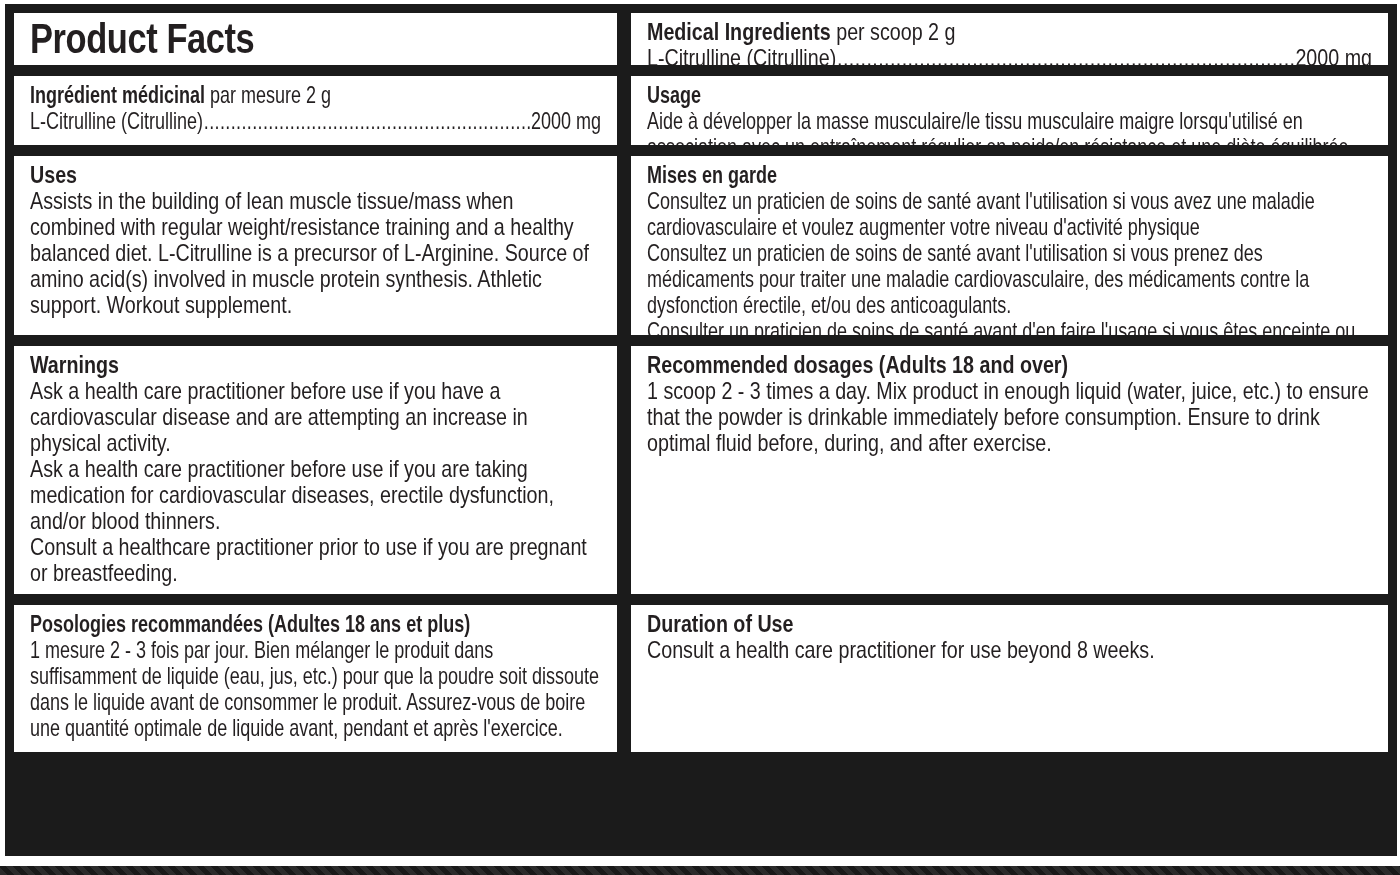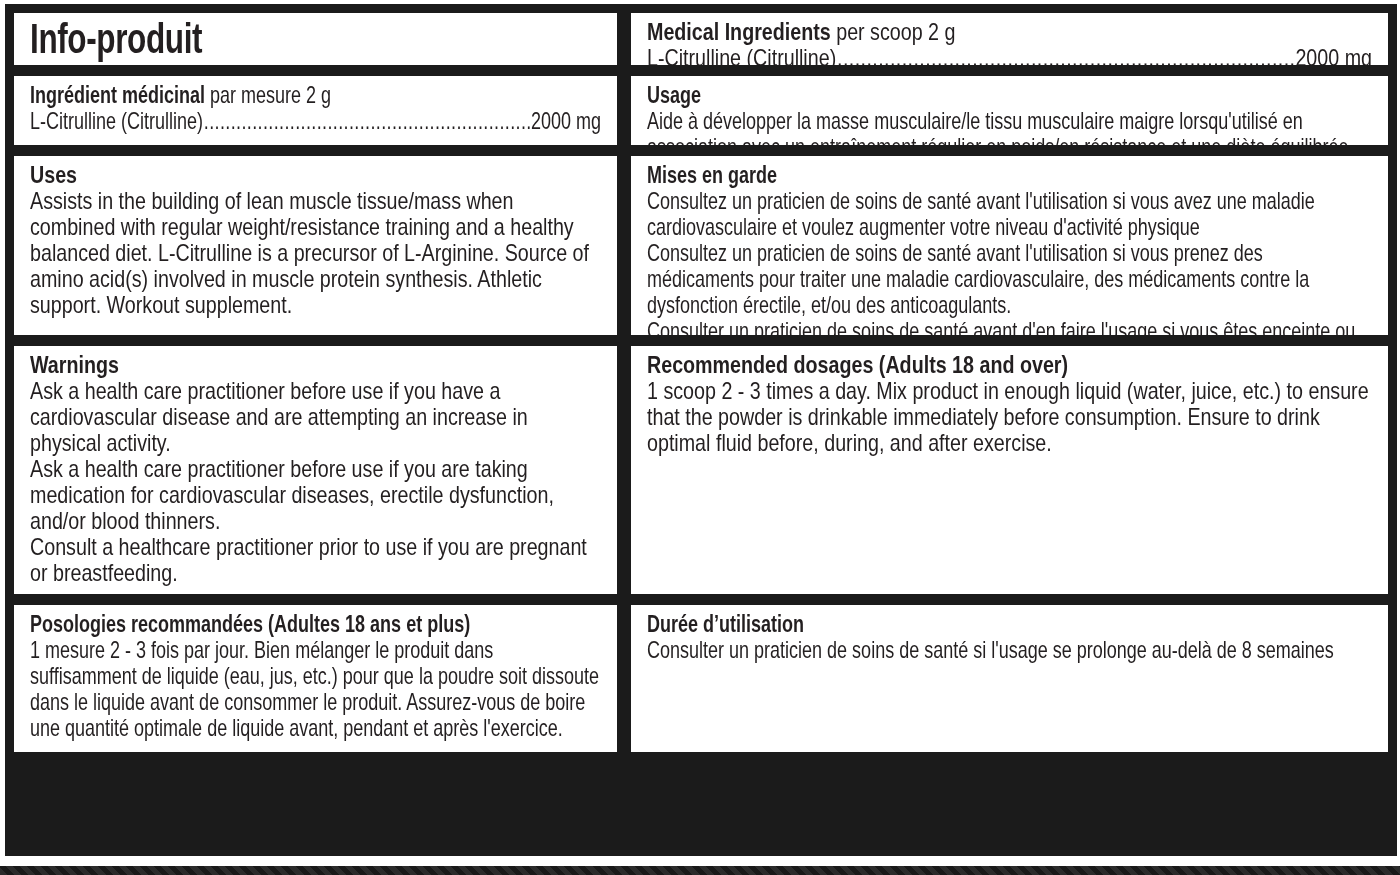--- a/index.html
+++ b/index.html
@@ -79,22 +79,22 @@
     background: repeating-linear-gradient(45deg, #2b2b2b 0 5px, #191919 5px 10px);
   }
 </style>
 </head>
 <body>
 
 <div class="label-frame">
   <div class="label-grid">
 
     <div class="cell header-cell">
-      <div class="squeeze fr">
-        <h1>Info-produit</h1>
+      <div class="squeeze en">
+        <h1>Product Facts</h1>
       </div>
     </div>
 
     <div class="cell">
       <div class="squeeze en">
         <div class="ing-line">
           <span class="ing-title">Medical Ingredients</span>
             <span class="ing-sub"> per scoop 2 g</span>
         </div>
         <div class="ing-line">
@@ -155,22 +155,22 @@
       </div>
     </div>
     <div class="cell">
       <div class="squeeze fr">
         <h2>Posologies recommandées (Adultes 18 ans et plus)</h2>
         <p>1 mesure 2 - 3 fois par jour. Bien mélanger le produit dans suffisamment de liquide (eau, jus, etc.) pour que la poudre soit dissoute dans le liquide avant de consommer le produit. Assurez-vous de boire une quantité optimale de liquide avant, pendant et après l'exercice.</p>
       </div>
     </div>
 
     <div class="cell">
-      <div class="squeeze fr">
-        <h2>Durée d’utilisation</h2>
-        <p>Consulter un praticien de soins de santé si l'usage se prolonge au-delà de 8 semaines</p>
+      <div class="squeeze en">
+        <h2>Duration of Use</h2>
+        <p>Consult a health care practitioner for use beyond 8 weeks.</p>
       </div>
     </div>
 
   </div>
 </div>
 
 <div class="package-edge-strip"></div>
 
 </body></html>

